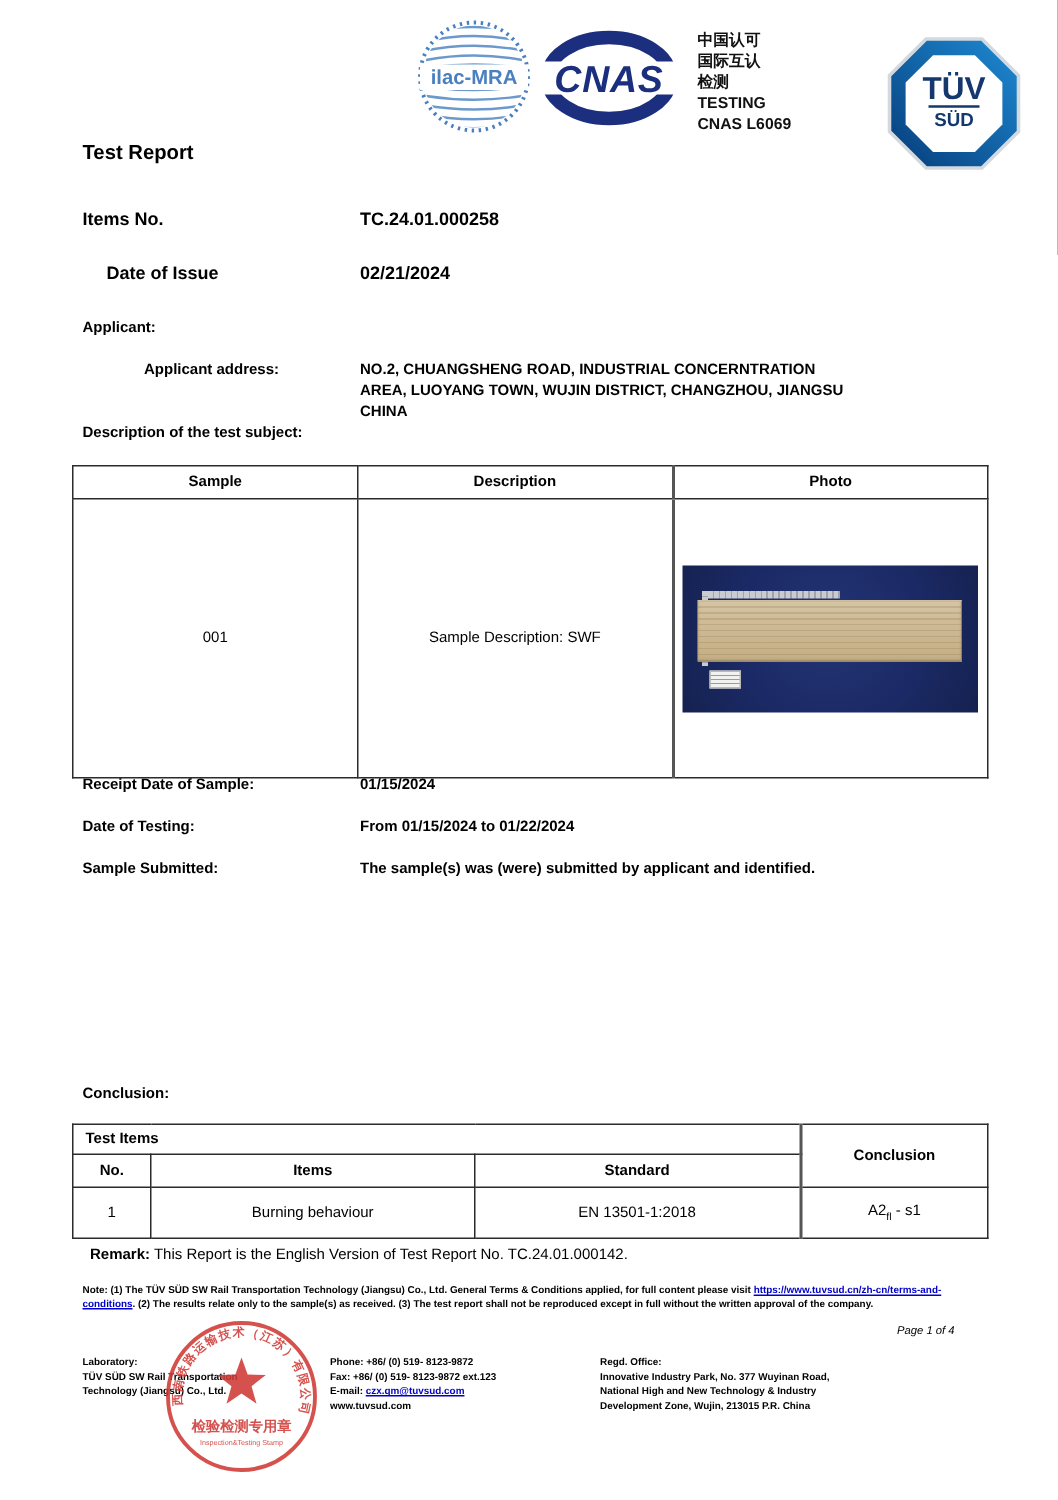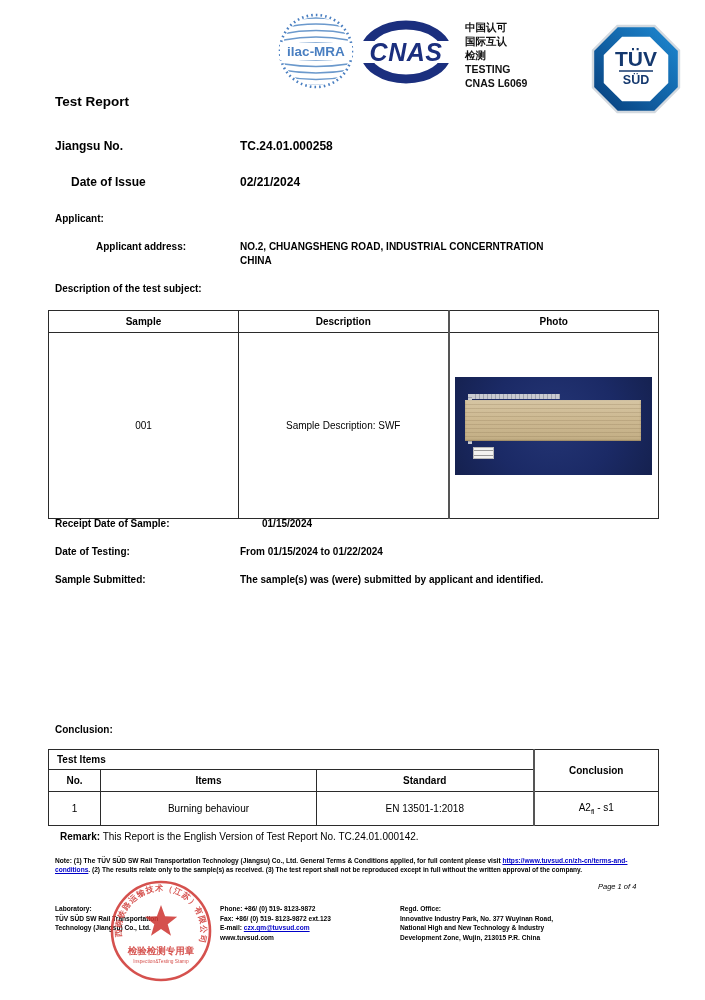--- a/index.html
+++ b/index.html
@@ -95,31 +95,32 @@
     </defs>
     <polygon points="26.4,2 63.6,2 88,26.4 88,63.6 63.6,88 26.4,88 2,63.6 2,26.4" fill="url(#tuvGrad)" stroke="#d3d9df" stroke-width="2.4"></polygon>
     <polygon points="31.05,12.75 58.95,12.75 77.25,31.05 77.25,58.95 58.95,77.25 31.05,77.25 12.75,58.95 12.75,31.05" fill="#ffffff"></polygon>
     <text x="45" y="42" text-anchor="middle" font-size="21" font-weight="bold" fill="#14386e">TÜV</text>
     <line x1="28" y1="47" x2="62" y2="47" stroke="#14386e" stroke-width="1.6"></line>
     <text x="45" y="60" text-anchor="middle" font-size="12.5" font-weight="bold" fill="#14386e">SÜD</text>
   </svg>
 
   <div class="abs title" style="left:55px; top:94px;">Test Report</div>
 
-  <div class="abs meta-lbl" style="left:55px; top:139px;">Jiangsu No.</div>
+  <div class="abs meta-lbl" style="left:55px; top:139px;">Items No.</div>
   <div class="abs meta-val" style="left:240px; top:139px;">TC.24.01.000258</div>
 
   <div class="abs meta-lbl" style="left:55px; top:175px;margin-left:16px;">Date of Issue</div>
   <div class="abs meta-val" style="left:240px; top:175px;">02/21/2024</div>
 
   <div class="abs lbl" style="left:55px; top:212px;">Applicant:</div>
 
   <div class="abs lbl" style="left:55px; top:240px;margin-left:41px;">Applicant address:</div>
   <div class="abs val" style="left:240px; top:240px;">
     <div>NO.2, CHUANGSHENG ROAD, INDUSTRIAL CONCERNTRATION</div>
+    <div>AREA, LUOYANG TOWN, WUJIN DISTRICT, CHANGZHOU, JIANGSU</div>
     <div>CHINA</div>
   </div>
 
   <div class="abs lbl" style="left:55px; top:282px;">Description of the test subject:</div>
 
   <table class="grid abs" style="left:48px; top:310px; width:610px;">
     <colgroup>
         <col style="width:190px">
         <col style="width:210px">
         <col style="width:210px">
@@ -139,21 +140,21 @@
           <div class="ruler-v"></div>
           <div class="plank"></div>
           <div class="sample-label"></div>
         </div>
       </td>
     </tr>
   </tbody>
     </table>
 
   <div class="abs lbl" style="left:55px; top:517px;">Receipt Date of Sample:</div>
-  <div class="abs val" style="left:240px; top:517px;margin-left:22px;">01/15/2024</div>
+  <div class="abs val" style="left:240px; top:517px;">01/15/2024</div>
 
   <div class="abs lbl" style="left:55px; top:545px;">Date of Testing:</div>
   <div class="abs val" style="left:240px; top:545px;">From 01/15/2024 to 01/22/2024</div>
 
   <div class="abs lbl" style="left:55px; top:573px;">Sample Submitted:</div>
   <div class="abs val" style="left:240px; top:573px;">The sample(s) was (were) submitted by applicant and identified.</div>
 
   <div class="abs lbl" style="left:55px; top:723px;">Conclusion:</div>
 
   <table class="grid abs" style="left:48px; top:749px; width:610px;">

